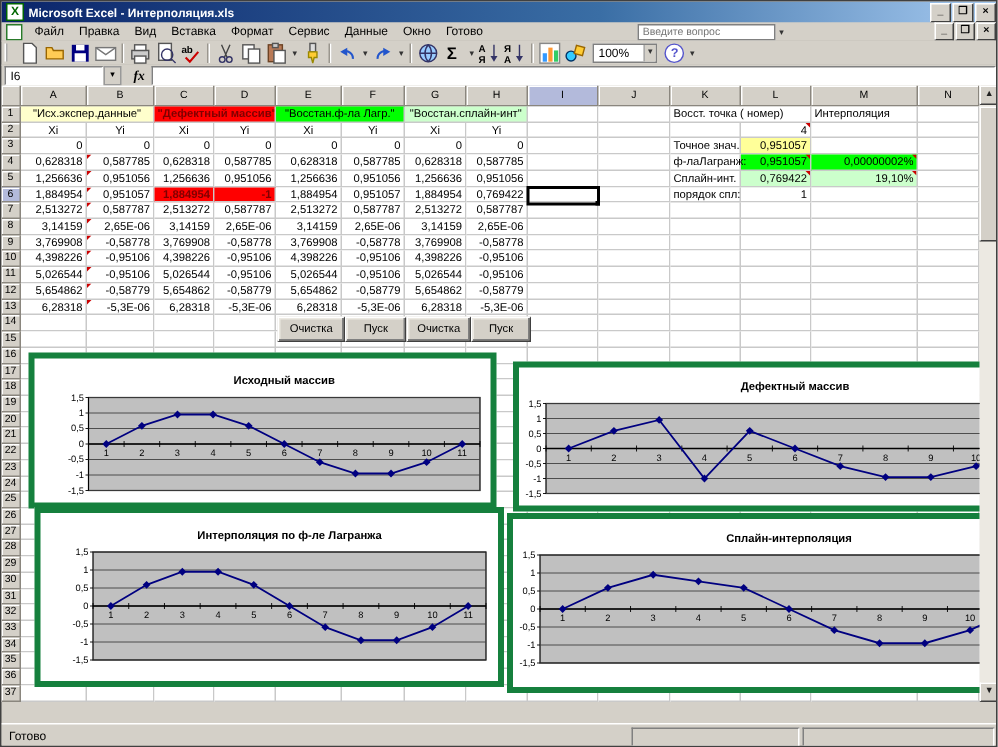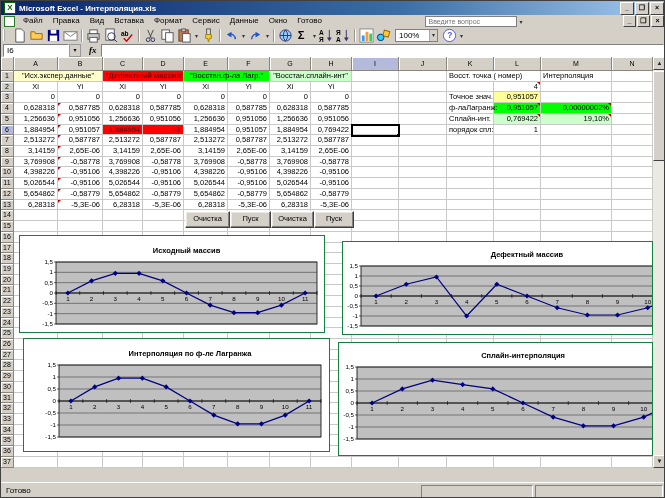--- a/index.html
+++ b/index.html
@@ -62,21 +62,21 @@
   .ovf{overflow:visible;z-index:1;}
   .mkl::before{content:'';position:absolute;top:0;left:0;border-top:3px solid #cc0000;border-right:3px solid transparent;}
   .mkr::after{content:'';position:absolute;top:0;right:0;border-top:3px solid #cc0000;border-left:3px solid transparent;}
   #selection{position:absolute;border:2px solid #000;background:transparent;z-index:3;}
   #selection::after{content:'';position:absolute;right:-2px;bottom:-2px;width:3px;height:3px;background:#000;}
   
   .xlbtn{position:absolute;height:15px;background:#d4d0c8;border:1px solid;z-index:2;
     border-color:#fff #404040 #404040 #fff;box-shadow:inset -1px -1px 0 #808080,inset 1px 1px 0 #ece9e2;
     font-size:7.5px;text-align:center;line-height:14px;}
   
-  .chart{position:absolute;background:#fff;border:1px solid #15803d;overflow:hidden;z-index:2;}
+  .chart{position:absolute;background:#fff;border:4px solid #15803d;overflow:hidden;z-index:2;}
   .ct{font-weight:bold;font-size:7.5px;}
   
   #vscroll{position:absolute;left:652px;top:56px;width:13px;height:411px;background:#ece9e2;}
   .sbtn{position:absolute;width:13px;height:13px;background:#d4d0c8;border:1px solid;
     border-color:#fff #404040 #404040 #fff;font-size:6px;text-align:center;line-height:11px;color:#222;box-sizing:border-box;}
   .sthumb{position:absolute;background:#d4d0c8;border:1px solid;border-color:#fff #404040 #404040 #fff;box-sizing:border-box;}
   #tabsrow{position:absolute;left:0;top:467px;width:665px;height:14px;background:#d4d0c8;
     display:flex;align-items:flex-start;border-top:1px solid #808080;}
   .navbtn{width:13px;height:12px;background:#d4d0c8;border:1px solid;border-color:#fff #404040 #404040 #fff;
     font-size:6px;text-align:center;line-height:11px;box-sizing:border-box;}

